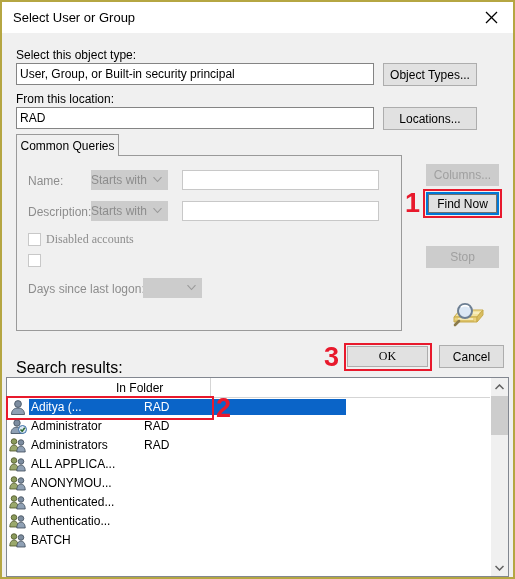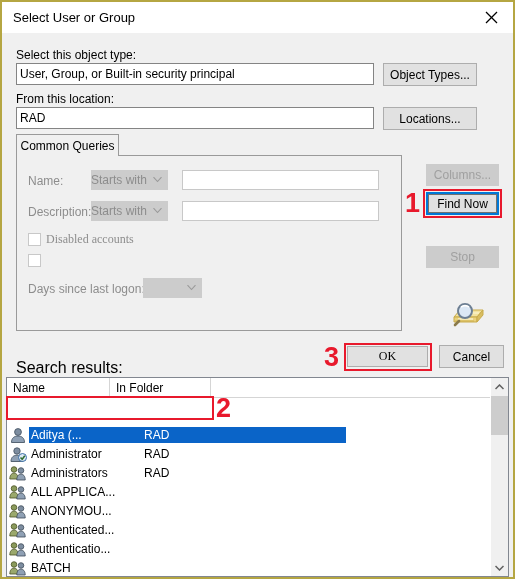--- a/index.html
+++ b/index.html
@@ -257,21 +257,20 @@
     white-space: nowrap;
     cursor: default;
   }
   #lv-rows {
     position: absolute;
     left: 0;
     top: 19px;
     width: 486px;
     height: 152px;
     overflow: hidden;
-    margin-top: 28px;
   }
   .lv-row {
     position: relative;
     height: 19px;
     display: flex;
     align-items: center;
     font-size: 12px;
     white-space: nowrap;
     cursor: default;
   }
@@ -455,21 +454,20 @@
 
     <div class="annot-num" style="left:322px; top:311px;">3</div>
     <div class="annot-box" style="left:342px; top:310px; width:88px; height:28px;"></div>
     <div class="btn" style="left:345px; top:313px; width:81px; height:21px;font-family:Liberation Serif, serif;">OK</div>
     <div class="btn" style="left:437px; top:312px; width:65px; height:23px;">Cancel</div>
 
     <div id="results-label">Search results:</div>
 
     <div id="listview">
       <div id="lv-header">
-        <div class="lv-col" style="left:0; width:103px;">Name</div>
         <div class="lv-col" style="left:103px; width:101px;">In Folder</div>
       </div>
 
       <div id="lv-rows">
           <div class="lv-row selected">
             <div class="lv-name">
               <span class="lv-icon">
                 <svg width="18" height="16" viewBox="0 0 18 16">
                   <circle cx="9" cy="5" r="3.4" fill="#7d8da0" stroke="#4a5868" stroke-width="0.9"></circle>
                   <path d="M2.5 15.5 C2.5 10.8 5.5 9 9 9 C12.5 9 15.5 10.8 15.5 15.5 Z" fill="#8fa0b4" stroke="#4a5868" stroke-width="0.9"></path>

